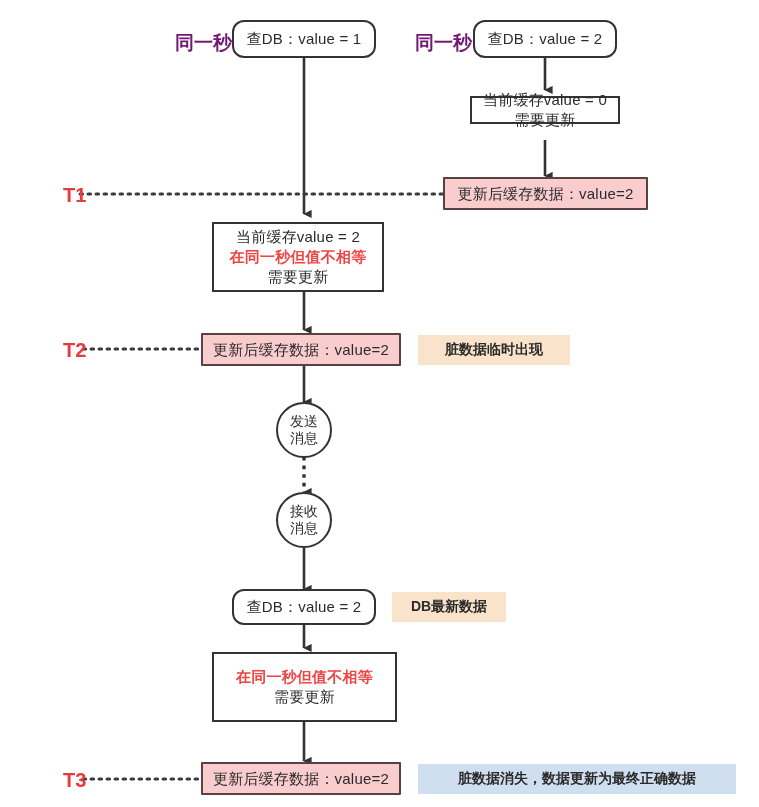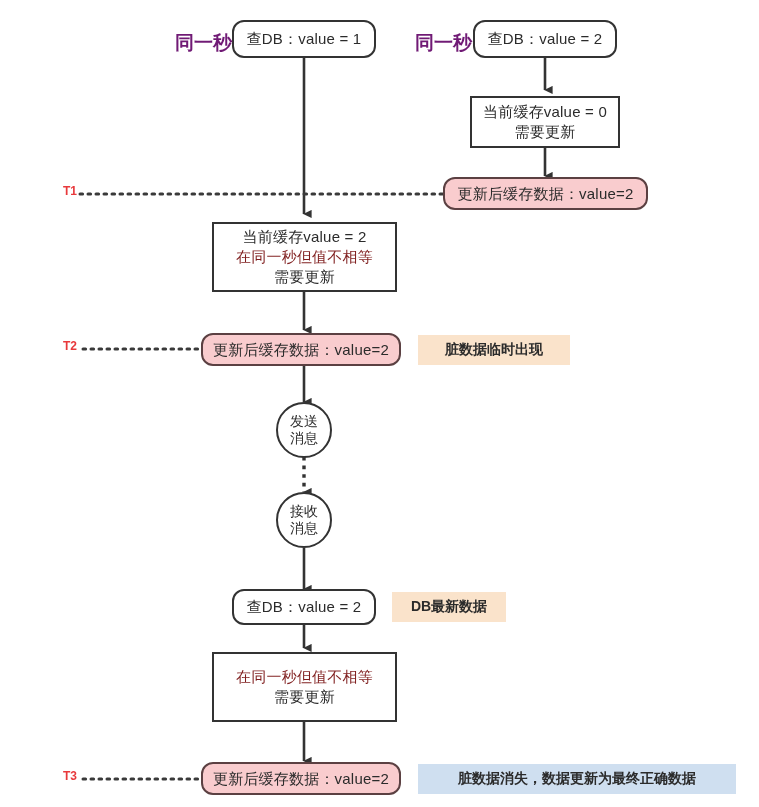--- a/index.html
+++ b/index.html
@@ -39,26 +39,26 @@
     border: 2px solid #333333;
     font-size: 15px;
     line-height: 20px;
     letter-spacing: 0.2px;
     z-index: 3;
   }
   .node.rounded { border-radius: 12px; }
   .node.pink {
     background: #f9ccce;
     border-color: #5b4042;
-    border-radius: 12px;
+    border-radius: 1px;
   }
   .node .line { white-space: nowrap; }
   .node .line.alert {
-    color: #7f1d1d;
-    font-weight: normal;
+    color: #ef4444;
+    font-weight: bold;
   }
 
   
   .circle {
     position: absolute;
     box-sizing: border-box;
     border: 2px solid #333333;
     border-radius: 50%;
     background: #ffffff;
     display: flex;
@@ -77,21 +77,21 @@
     color: #701a75;
     font-size: 19px;
     font-weight: bold;
     white-space: nowrap;
     z-index: 4;
     font-family: Liberation Mono, monospace;
   }
   .tlabel {
     position: absolute;
     color: #e8393c;
-    font-size: 12px;
+    font-size: 20px;
     font-weight: bold;
     white-space: nowrap;
     z-index: 4;
   }
 
   
   .annot {
     position: absolute;
     box-sizing: border-box;
     display: flex;
@@ -153,30 +153,30 @@
   <div class="tlabel" style="left:63px; top:769px;">T3</div>
 
   <div class="node rounded" style="left:232px; top:20px; width:144px; height:38px;">
     <span class="line">查DB：value = 1</span>
   </div>
 
   <div class="node rounded" style="left:473px; top:20px; width:144px; height:38px;">
     <span class="line">查DB：value = 2</span>
   </div>
 
-  <div class="node" style="left:470px; top:96px; width:150px; height:52px;">
+  <div class="node" style="left:470px; top:96px; width:150px; height:28px;">
     <span class="line">当前缓存value = 0</span>
     <span class="line">需要更新</span>
   </div>
 
   <div class="node pink" style="left:443px; top:177px; width:205px; height:33px;">
     <span class="line">更新后缓存数据：value=2</span>
   </div>
 
-  <div class="node" style="left:212px; top:222px; width:185px; height:70px;">
+  <div class="node" style="left:212px; top:222px; width:172px; height:70px;">
     <span class="line">当前缓存value = 2</span>
     <span class="line alert">在同一秒但值不相等</span>
     <span class="line">需要更新</span>
   </div>
 
   <div class="node pink" style="left:201px; top:333px; width:200px; height:33px;">
     <span class="line">更新后缓存数据：value=2</span>
   </div>
 
   <div class="circle" style="left:276px; top:402px; width:56px; height:56px;">

